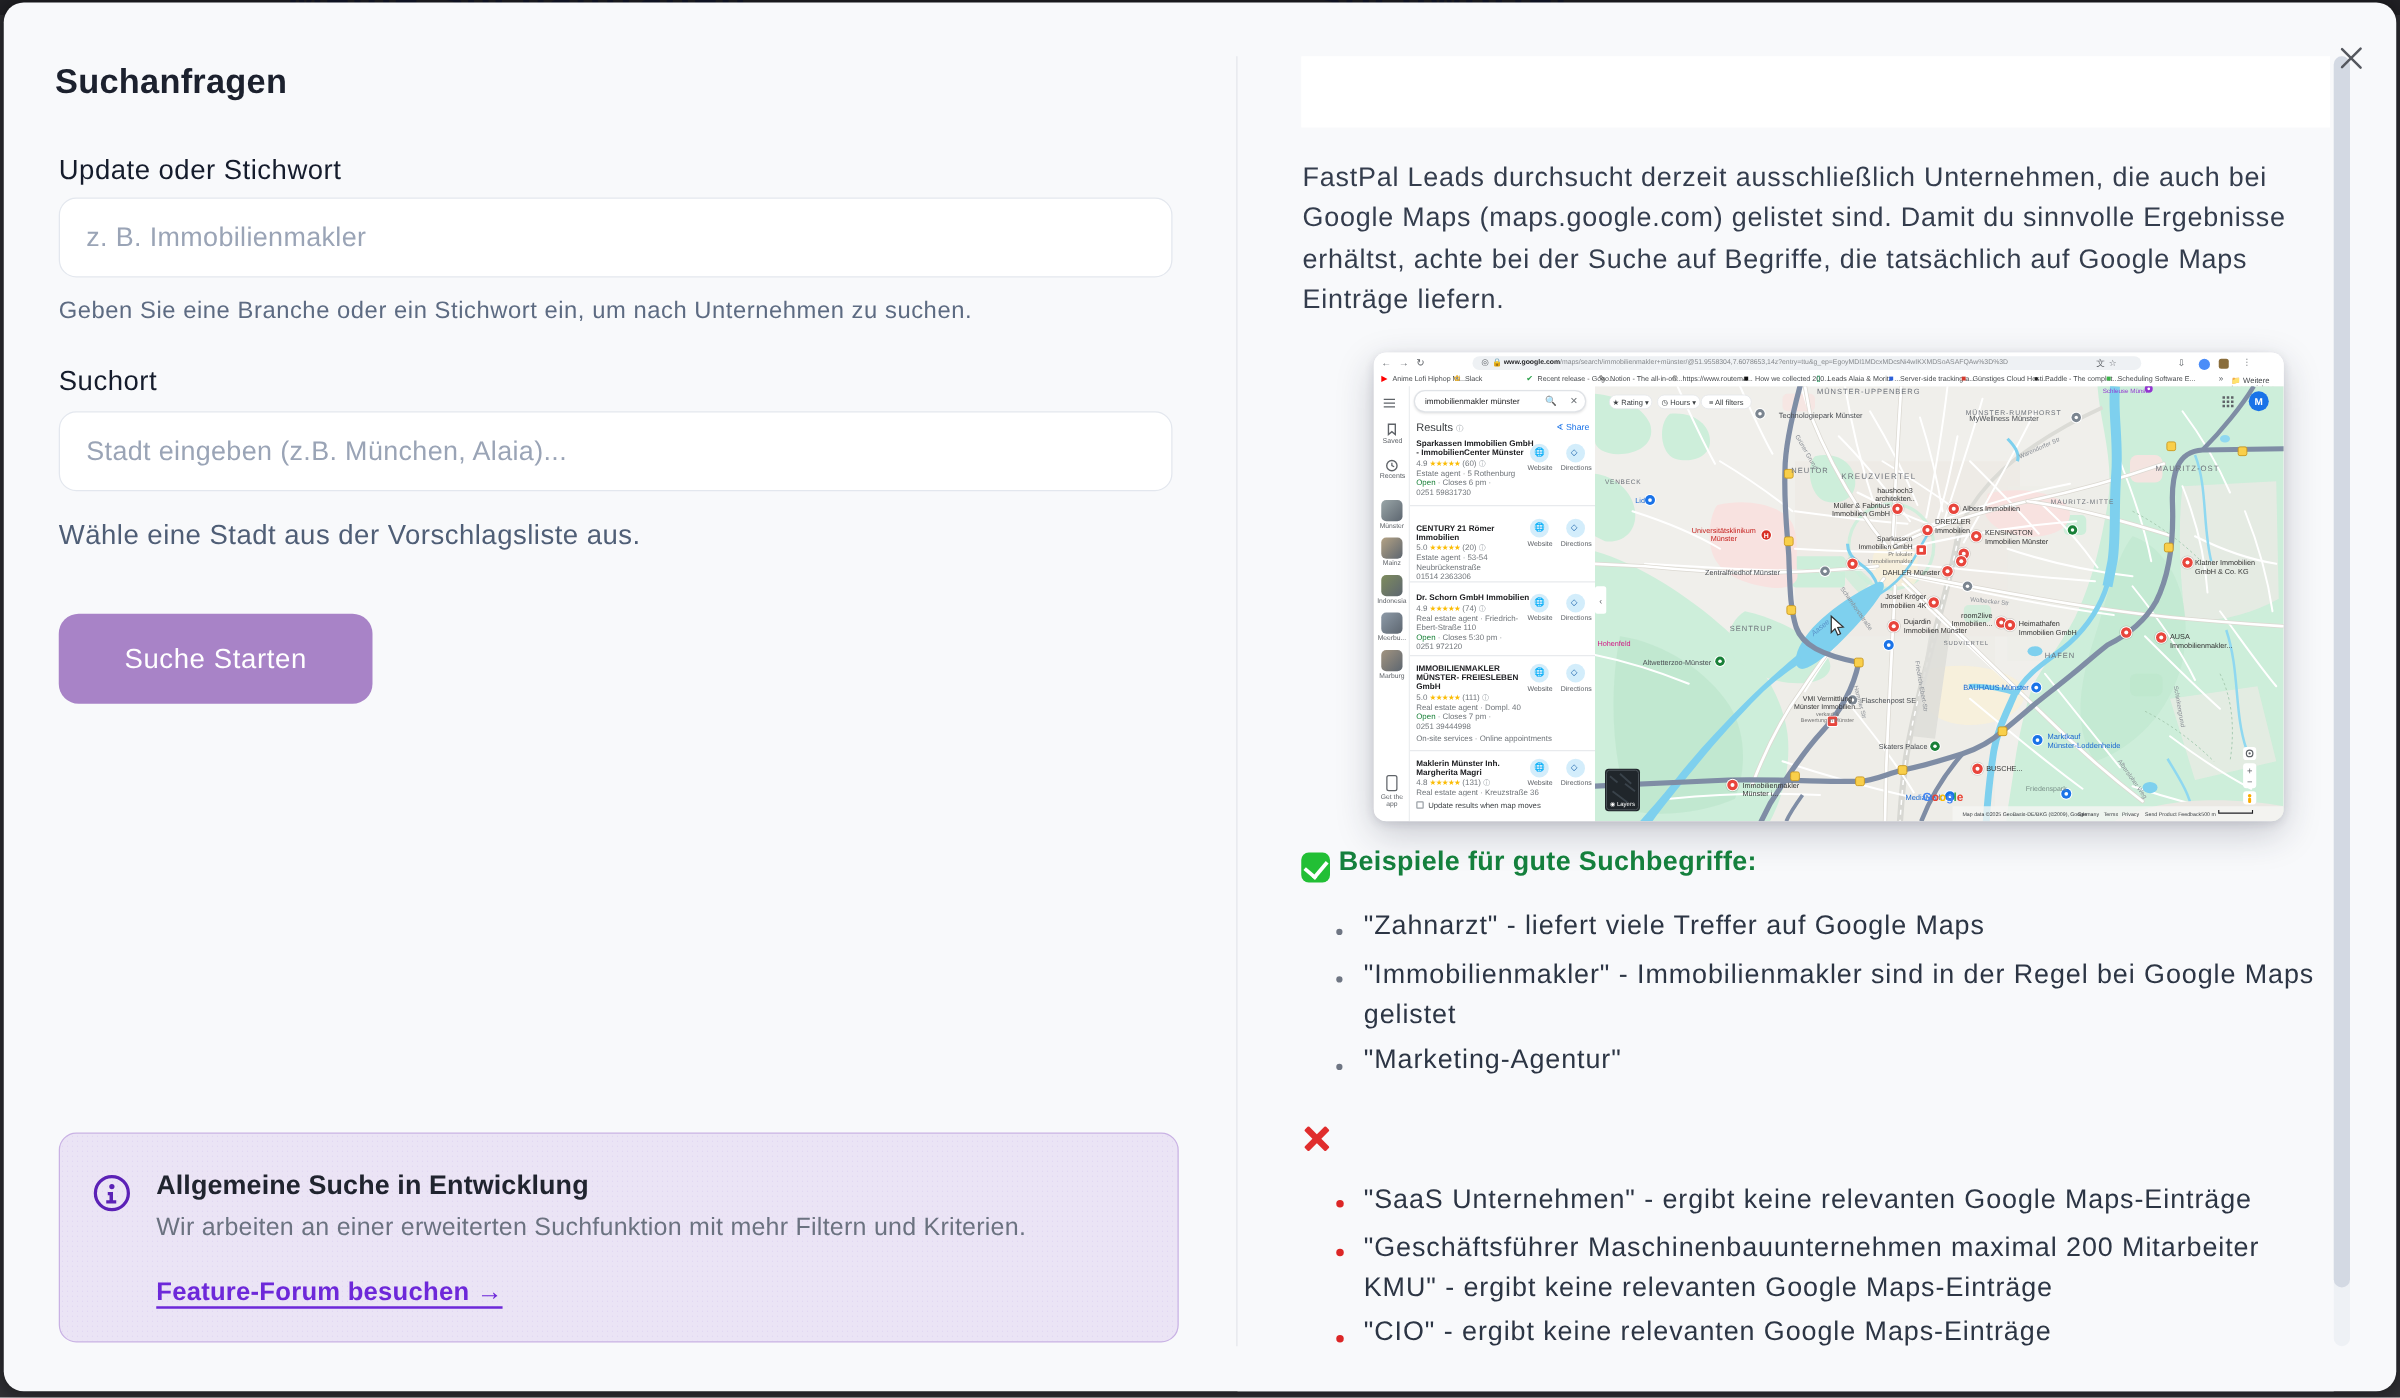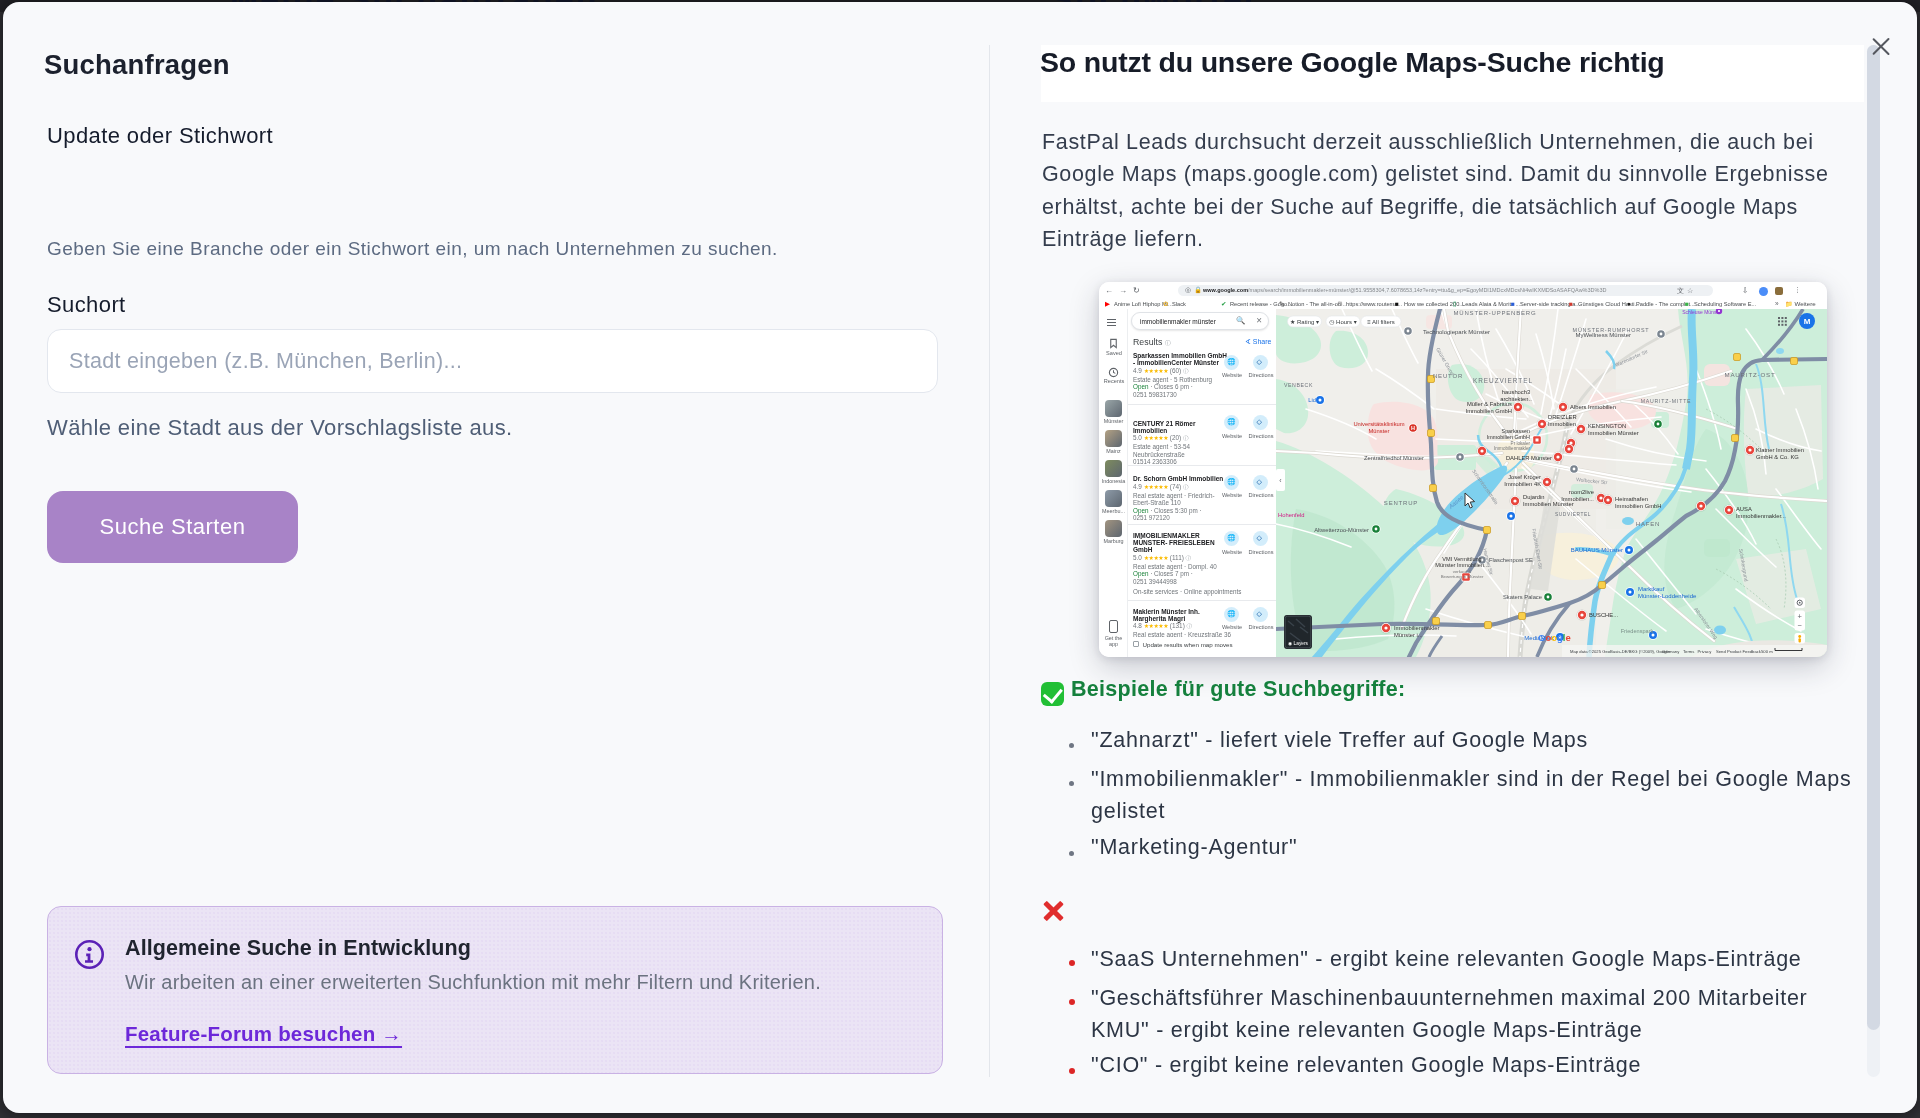--- a/index.html
+++ b/index.html
@@ -61,39 +61,39 @@
 </head>
 <body>
   <div class="backtop"></div>
   <div class="backglyph" style="left:230px;">Meine Suchanfragen</div>
   <div class="backglyph" style="left:1050px;">Stichwörter</div>
 
   <div class="modal">
 
     <div class="abs h1">Suchanfragen</div>
     <div class="abs label" style="left:44px; top:120.5px;">Update oder Stichwort</div>
+    <div class="abs input" style="top:156px;">z. B. Immobilienmakler</div>
     <div class="abs help1">Geben Sie eine Branche oder ein Stichwort ein, um nach Unternehmen zu suchen.</div>
     <div class="abs label" style="left:44px; top:290px;">Suchort</div>
-    <div class="abs input" style="top:327px;">Stadt eingeben (z.B. München, Berlin)...</div>
+    <div class="abs input" style="top:327px;">Stadt eingeben (z.B. München, Alaia)...</div>
     <div class="abs btn">Suche Starten</div>
     <div class="abs help2">Wähle eine Stadt aus der Vorschlagsliste aus.</div>
 
     <div class="abs infobox"></div>
     <svg class="abs" style="left:71px; top:937px;" width="31" height="31" viewBox="0 0 31 31">
       <circle cx="15.5" cy="15.5" r="13.2" fill="none" stroke="#5b21b6" stroke-width="2.6"></circle>
       <circle cx="15.5" cy="10.2" r="2.1" fill="#5b21b6"></circle>
       <path d="M12.2 14.6 h4.2 v6.6 h2.6 v2.6 h-8 v-2.6 h2.6 v-4 h-1.4 z" fill="#5b21b6"></path>
     </svg>
     <div class="abs ib-title">Allgemeine Suche in Entwicklung</div>
     <div class="abs ib-body">Wir arbeiten an einer erweiterten Suchfunktion mit mehr Filtern und Kriterien.</div>
     <div class="abs ib-link">Feature-Forum besuchen →</div>
 
     <div class="abs divider"></div>
     <div class="abs hband"></div>
-    <div class="abs h2">So nutzt du unsere Google Maps-Suche richtig</div>
     <div class="abs para">FastPal Leads durchsucht derzeit ausschließlich Unternehmen, die auch bei<br>Google Maps (maps.google.com) gelistet sind. Damit du sinnvolle Ergebnisse<br>erhältst, achte bei der Suche auf Begriffe, die tatsächlich auf Google Maps<br>Einträge liefern.</div>
 
     <div class="abs shot" id="shot">
     <div style="position:absolute;left:0;top:0;width:728px;height:16.5px;background:#fff;"></div>
     <div style="position:absolute;left:6px;top:3px;width:70px;height:11px;color:#5f6368;font-size:8px;line-height:11px;letter-spacing:6px;">←→↻</div>
     <div style="position:absolute;left:79px;top:2.5px;width:535px;height:11.5px;background:#eef1f4;border-radius:6px;"></div>
     <div style="position:absolute;left:86px;top:4px;width:9px;height:9px;color:#5f6368;font-size:7px;">◎</div>
     <div style="position:absolute;left:95px;top:4px;width:8px;height:8px;color:#5f6368;font-size:6.5px;">🔒</div>
     <div style="position:absolute;left:104px;top:3.5px;width:470px;height:9px;font-size:5.5px;line-height:9px;color:#85888c;white-space:nowrap;overflow:hidden;"><b style="color:#202124;">www.google.com</b>/maps/search/immobilienmakler+münster/@51.9558304,7.6078653,14z?entry=ttu&amp;g_ep=EgoyMDI1MDcxMDcsNi4wIKXMDSoASAFQAw%3D%3D</div>
     <div style="position:absolute;left:578px;top:4px;font-size:7px;color:#5f6368;">文<span style="margin-left:3px;">☆</span></div>

